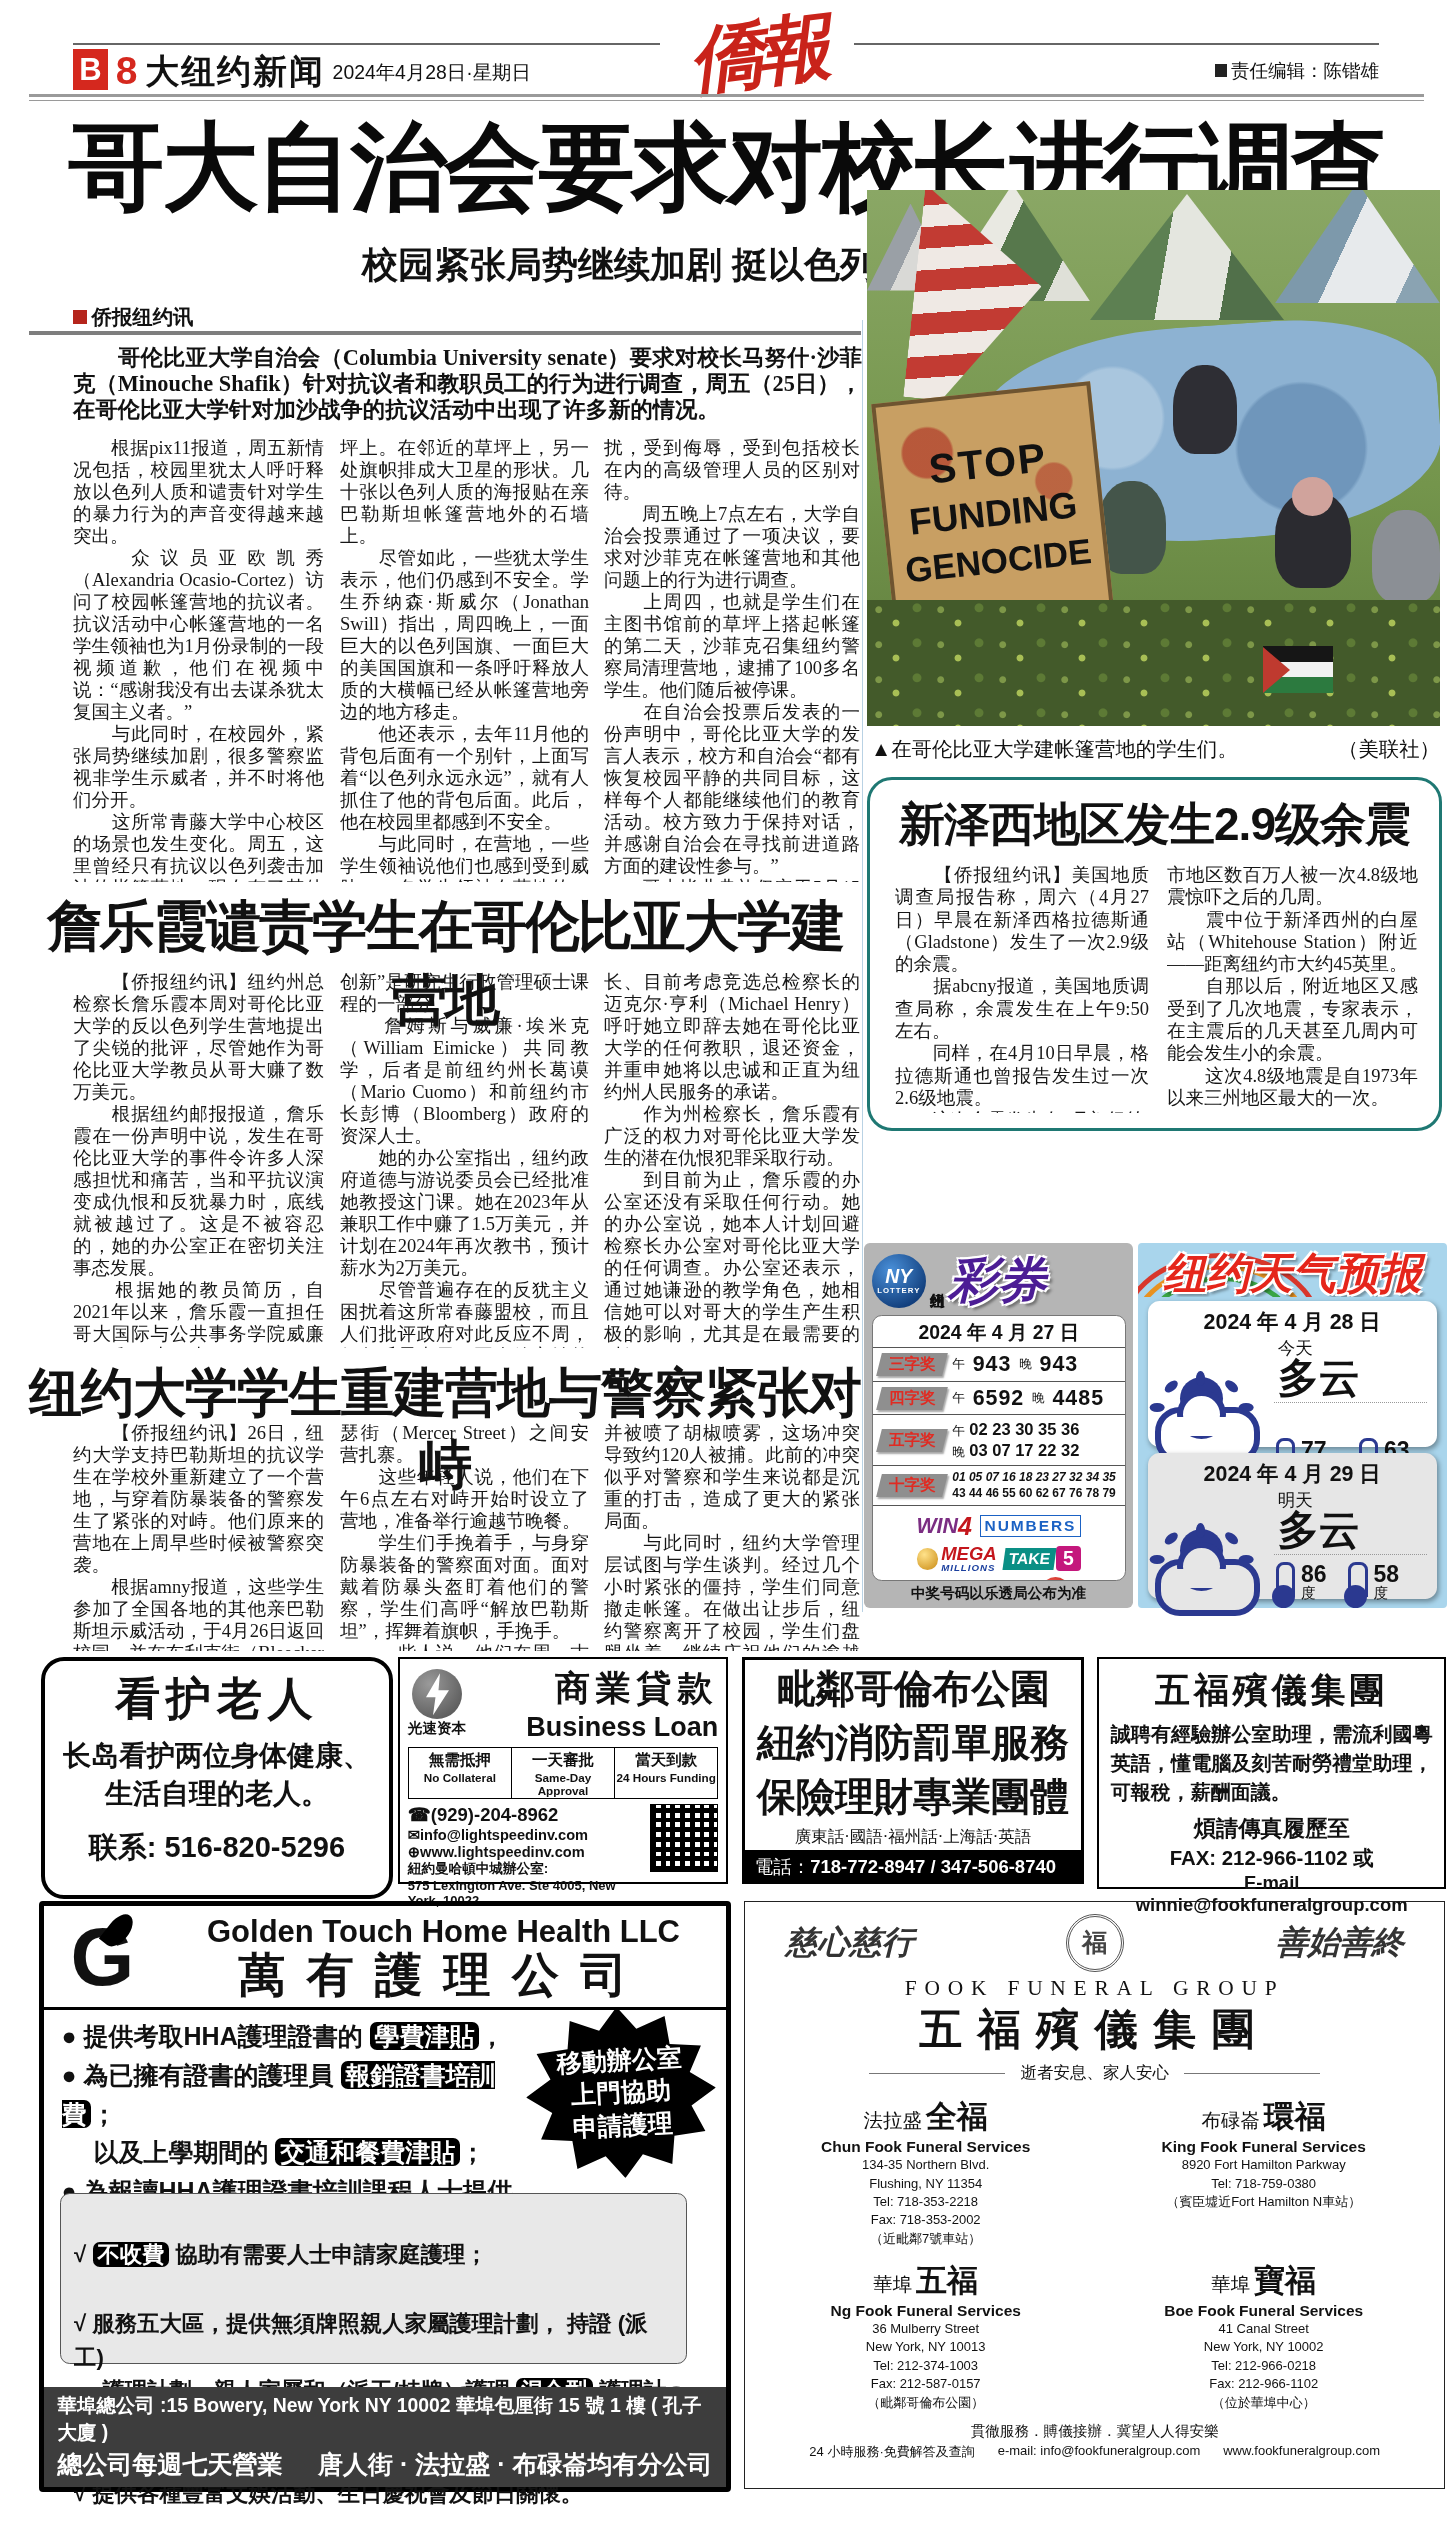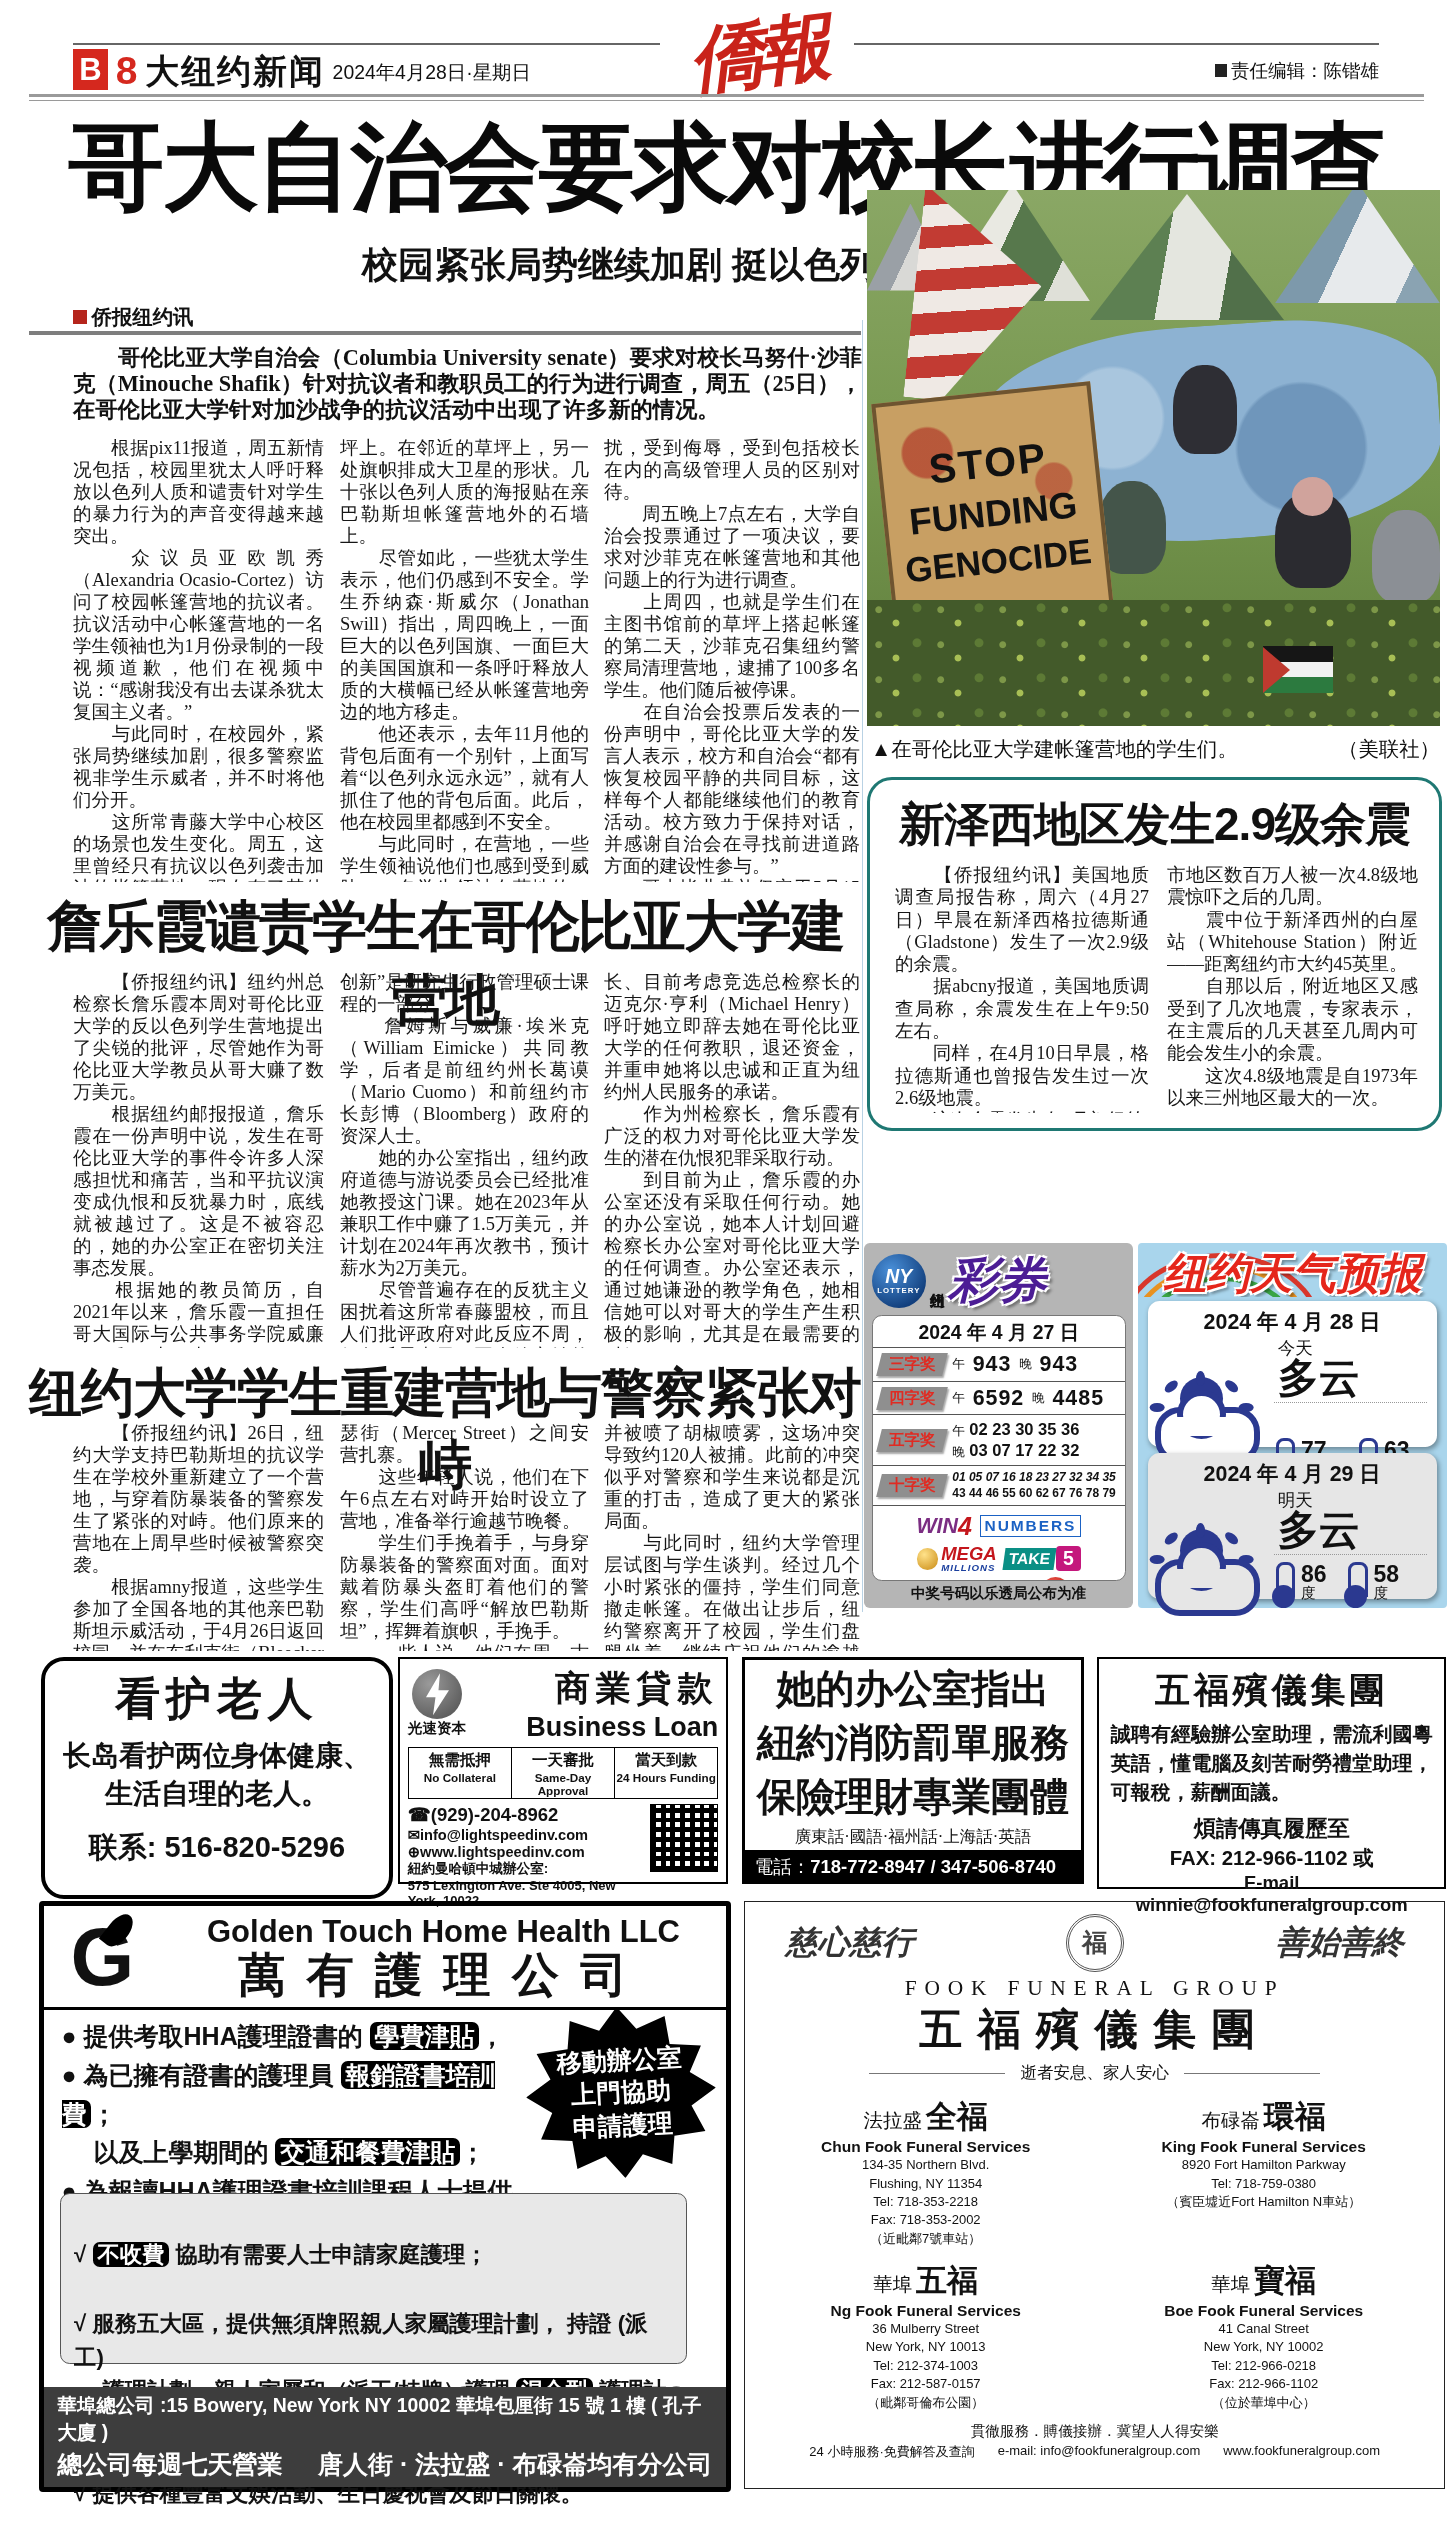--- a/index.html
+++ b/index.html
@@ -376,21 +376,21 @@
         <div style="font-size:14.6px;font-weight:700;"><span>✉</span><span>info@lightspeedinv.com</span></div>
         <div style="font-size:14.6px;font-weight:700;"><span>⊕</span><span>www.lightspeedinv.com</span></div>
         <div style="font-size:13.6px;font-weight:700;">紐約曼哈頓中城辦公室:</div>
         <div style="font-size:13px;font-weight:700;">575 Lexington Ave. Ste 4005, New York, 10022</div>
       </div>
       <div class="qr"></div>
     </div>
   </div>
 
   <div class="a" style="top:1657px;left:742px;width:342px;height:227px;border:3.9px solid #000;box-sizing:border-box;text-align:center;overflow:hidden;">
-    <div style="font-size:39px;font-weight:900;margin-top:1.9px;">她的办公室指出</div>
+    <div style="font-size:39px;font-weight:900;margin-top:1.9px;">毗鄰哥倫布公園</div>
     <div style="font-size:39px;font-weight:900;">紐約消防罰單服務</div>
     <div style="font-size:39px;font-weight:900;">保險理財專業團體</div>
     <div class="serif" style="font-size:16.5px;margin:1.9px 0;">廣東話·國語·福州話·上海話·英語</div>
     <div style="background:#000;color:#fff;text-align:left;padding:3.9px 9.7px;">
       <div style="font-size:18.5px;"><span>電話：</span><span style="font-weight:900;">718-772-8947 / 347-506-8740</span></div>
       <div style="font-size:16.5px;"><span>地址：</span><span style="font-weight:700;">3915 Main St. 510, Flushing, NY 11354</span></div>
     </div>
   </div>
 
   <div class="a" style="top:1657px;left:1097px;width:322px;height:212px;border:2.9px solid #000;padding:7.8px 11.7px;">

